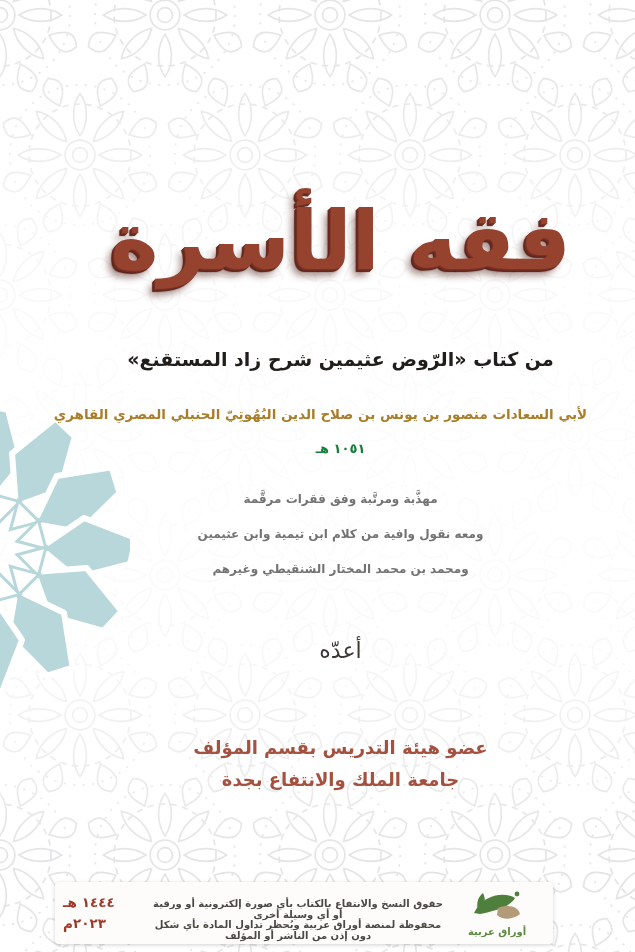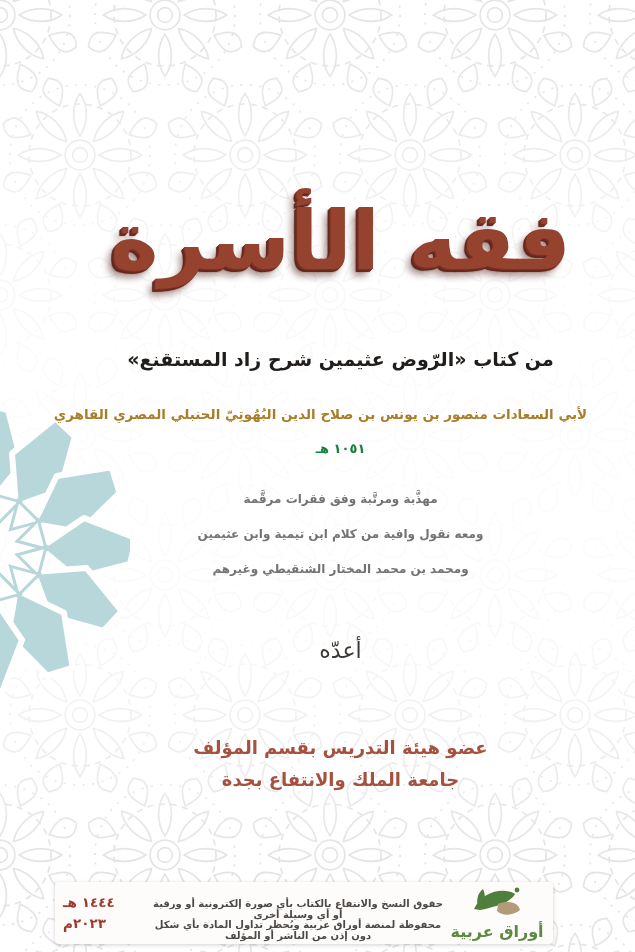--- a/index.html
+++ b/index.html
@@ -41,21 +41,21 @@
   .prepared-label{top:638px;font-size:22px;color:#3b3632;}
   .preparer-name{top:674px;font-size:26px;color:#39342f;}
   .preparer-role{top:737px;font-size:18px;font-weight:bold;color:#a5513f;}
   .preparer-univ{top:769px;font-size:18px;font-weight:bold;color:#a5513f;}
 
   
   .footer-bar{position:absolute;left:55px;top:882px;width:498px;height:62px;z-index:5;
     background:#fdfcfa;border-radius:4px;box-shadow:0 1px 4px rgba(0,0,0,.18);
     display:flex;align-items:center;padding:0 8px;box-sizing:border-box;}
   .logo-block{width:96px;display:flex;flex-direction:column;align-items:center;gap:1px;}
-  .logo-wordmark{font-size:16px;font-weight:bold;color:#5d8a43;}
+  .logo-wordmark{font-size:10px;font-weight:bold;color:#5d8a43;}
   .publisher-block{flex:1;text-align:center;padding:0 4px;}
   .publisher-name{font-size:13.5px;font-weight:bold;color:#23201d;}
   .copyright{margin-top:14px;font-size:10px;color:#4c4845;line-height:10.5px;font-weight:bold;}
   .dates-block{width:84px;text-align:left;font-size:13.5px;font-weight:bold;color:#9c3a2c;line-height:21px;}
 
   .hidden-defs{position:absolute;width:0;height:0;overflow:hidden;}
 </style>
 </head>
 <body>
 

